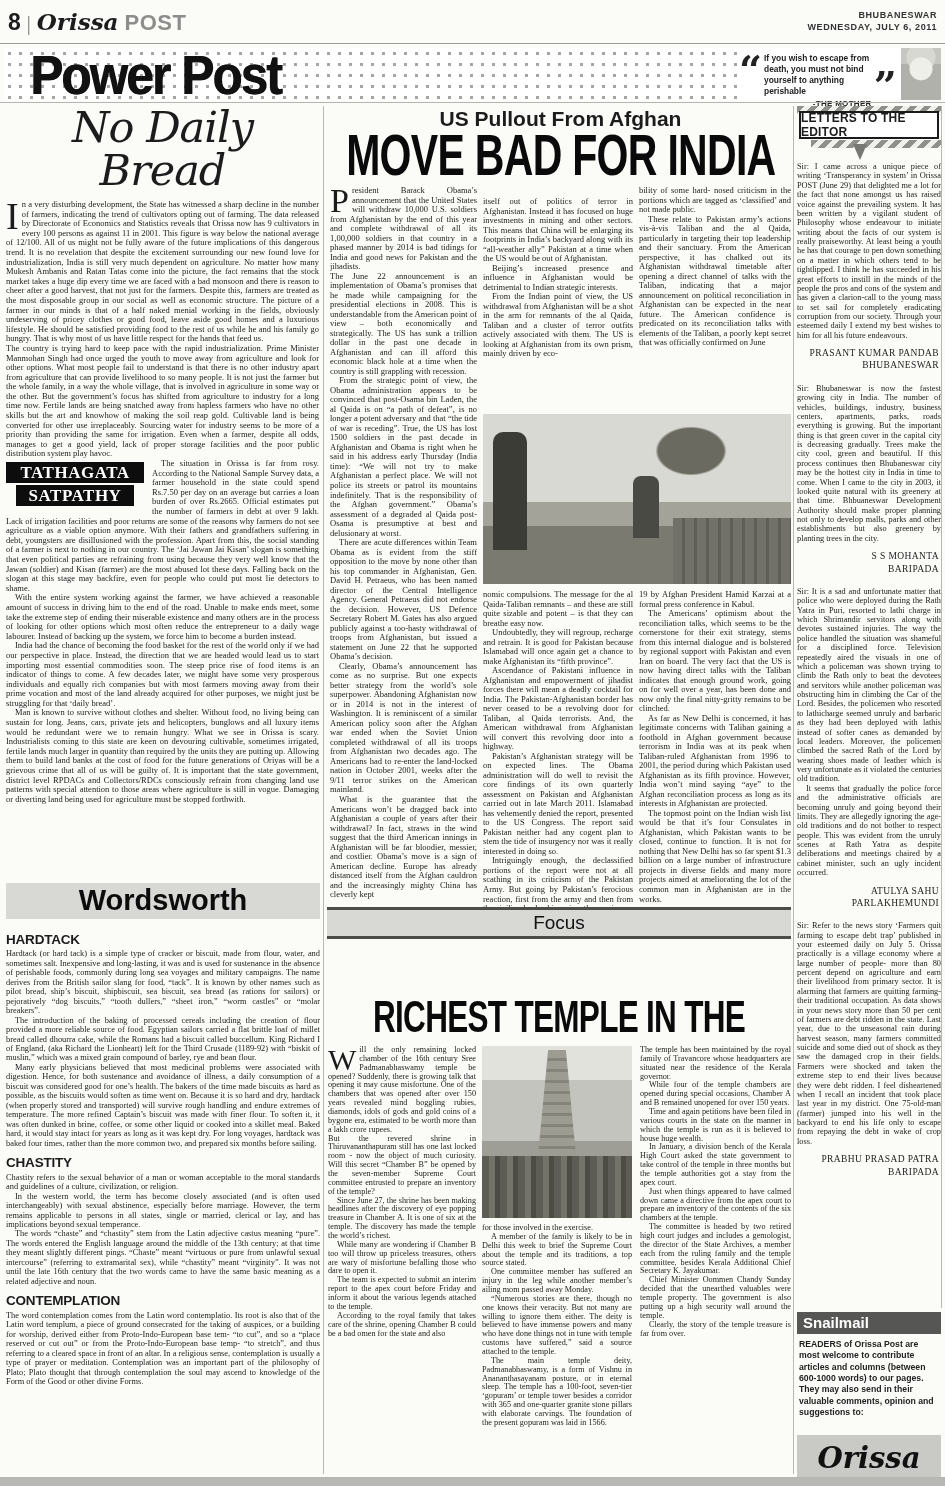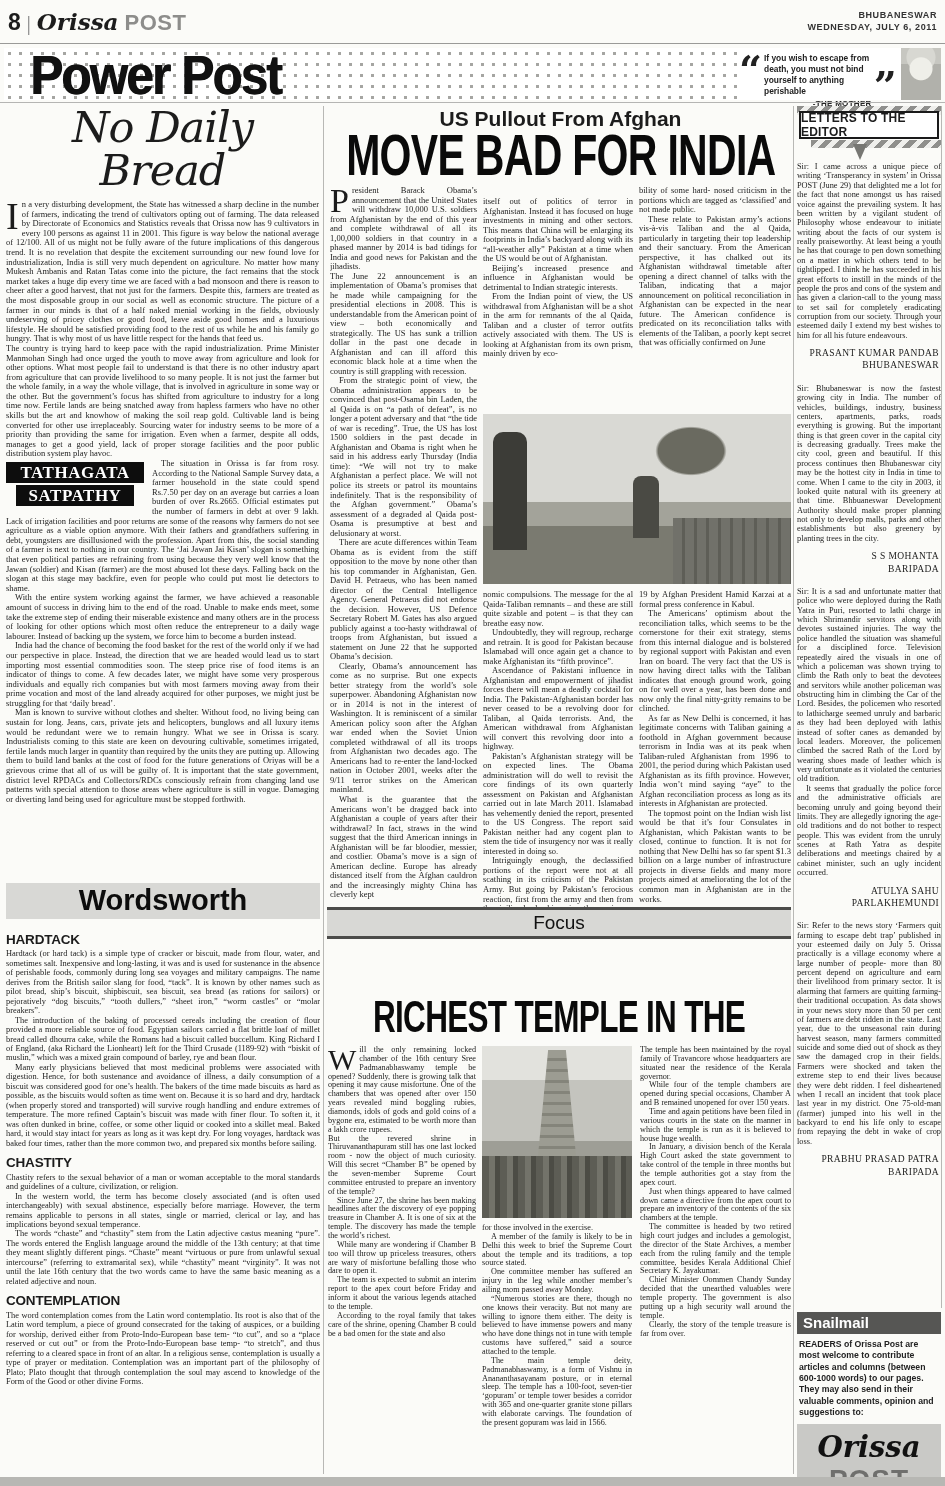--- a/index.html
+++ b/index.html
@@ -72,21 +72,21 @@
      font-weight:bold;font-size:12px;letter-spacing:.2px;}
   .lt-nib{position:absolute;left:56px;bottom:-4px;width:14px;height:16px;background:#777773;
      clip-path:polygon(0 0,100% 0,50% 100%);}
   .letters-body{position:absolute;left:797px;top:162px;width:144px;height:1146px;overflow:hidden;
      font-size:8.3px;line-height:1.13;}
   .letter{margin-bottom:4px;}
   .sigs{text-align:right;margin:7px 2px 12px 0;font-size:9.5px;letter-spacing:.4px;line-height:1.3;}
   
   .snail{position:absolute;left:797px;top:1312px;width:144px;font-family:"Liberation Sans",sans-serif;}
   .snail-bar{background:#565654;color:#fff;font-weight:bold;font-size:15px;padding:2px 16px 3px 6px;}
-  .snail-text{font-size:8.7px;line-height:1.3;color:#222;margin:5px 0 6px 2px;font-weight:bold;}
+  .snail-text{font-size:8.7px;line-height:1.3;color:#222;margin:5px 0 17px 2px;font-weight:bold;}
   .snail-logo{background:#c9c9c6;text-align:center;padding:6px 0 5px 0;}
   .snail-logo .lg-it{font-family:"DejaVu Serif",serif;font-style:italic;font-weight:bold;font-size:29px;color:#111;}
   .snail-logo .lg-bd{font-weight:bold;font-size:28px;color:#6f6f6d;letter-spacing:1px;}
   
   .ww{position:absolute;left:6px;top:883px;width:314px;}
   .ww-band{background:#d8d8d5;text-align:center;font-family:"Liberation Sans",sans-serif;
            font-weight:bold;font-size:29px;line-height:1.1;padding:2px 0;color:#0c0c0c;}
   .ww-body{margin-top:6px;height:552px;overflow:hidden;font-size:8.4px;line-height:1.13;}
   .ww-h{font-family:"Liberation Sans",sans-serif;font-weight:bold;font-size:13.5px;margin:7px 0 2px 0;letter-spacing:-.2px;}
   

